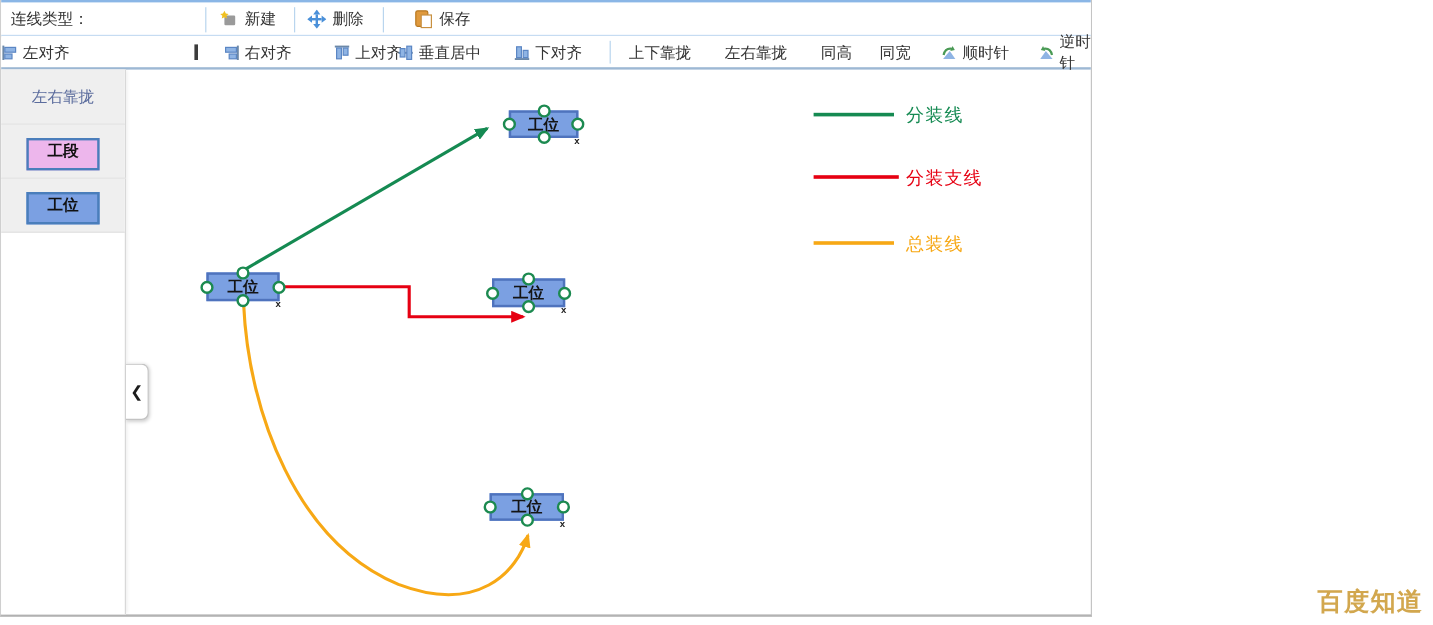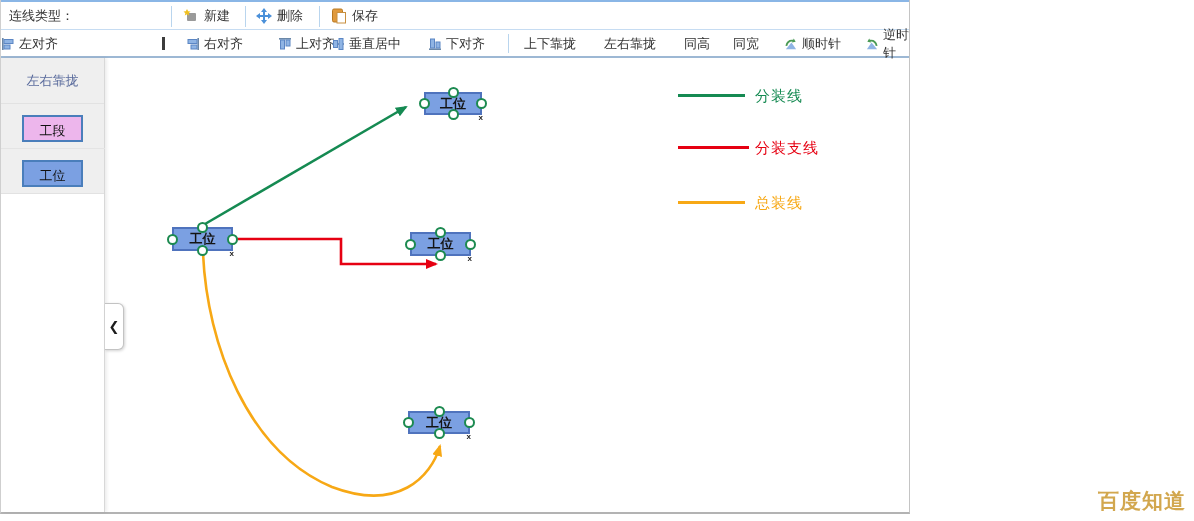--- a/index.html
+++ b/index.html
@@ -36,22 +36,22 @@
   .dropdown .opt.sel { background:#2e90e8; color:#fff; }
 
   
   .sidebar { position:absolute; left:0; top:58px; width:104px; height:454px; background:#fff;
              border-right:1px solid #d8d8d8; box-shadow:2px 0 3px rgba(0,0,0,0.07); }
   .side-head { height:46px; background:#efefef; border-bottom:1px solid #e2e2e2;
                display:flex; align-items:center; justify-content:center;
                font-size:13px; color:#5b6c9d; cursor:pointer; }
   .palette { height:90px; background:#efefef; border-bottom:1px solid #e2e2e2; position:relative; }
   .pal-item { position:absolute; left:21px; width:61px; height:27px; border:2px solid #4a7ebb;
-              display:flex; align-items:flex-end; justify-content:center;
-              font-size:13px; font-weight:normal; color:#111; cursor:grab; }
+              display:flex; align-items:flex-start; justify-content:center;
+              font-size:13px; font-weight:bold; color:#111; cursor:grab; }
   .pal-sep { position:absolute; left:0; top:44px; width:104px; height:1px; background:#e4e4e4; }
   .collapse-tab { position:absolute; left:104px; top:303px; width:19px; height:47px; background:#fff;
                   border:1px solid #c3c3c3; border-left:none; border-radius:0 6px 6px 0;
                   box-shadow:1px 1px 3px rgba(0,0,0,0.18); display:flex; align-items:center;
                   justify-content:center; cursor:pointer; z-index:5; }
   .collapse-tab span { font-size:13px; font-weight:bold; color:#1c1c1c; }
 
   
   #edges { position:absolute; left:0; top:0; width:1194px; height:521px; z-index:1; pointer-events:none; }
   #edges path { pointer-events:stroke; }
@@ -104,21 +104,21 @@
             <polygon points="0,8 4,5 4,11"></polygon>
               <polygon points="16,8 12,5 12,11"></polygon>
             <rect x="7" y="4" width="2" height="8"></rect>
               <rect x="4" y="7" width="8" height="2"></rect>
           </svg>
         </span>
         <span>删除</span>
       </div>
 
       <div class="tb-sep" style="left:318px"></div>
-      <div class="tb-btn" style="left:326px">
+      <div class="tb-btn" style="left:340px">
         <span class="ic">
           <svg width="16" height="16" viewBox="0 0 16 16">
             <rect x="1.5" y="1" width="10" height="13" rx="1.5" fill="#e09a3e" stroke="#b87820"></rect>
             <rect x="6" y="4.5" width="8.5" height="10.5" fill="#fff" stroke="#c89040"></rect>
           </svg>
         </span>
         <span>保存</span>
       </div>
     </div>
 

